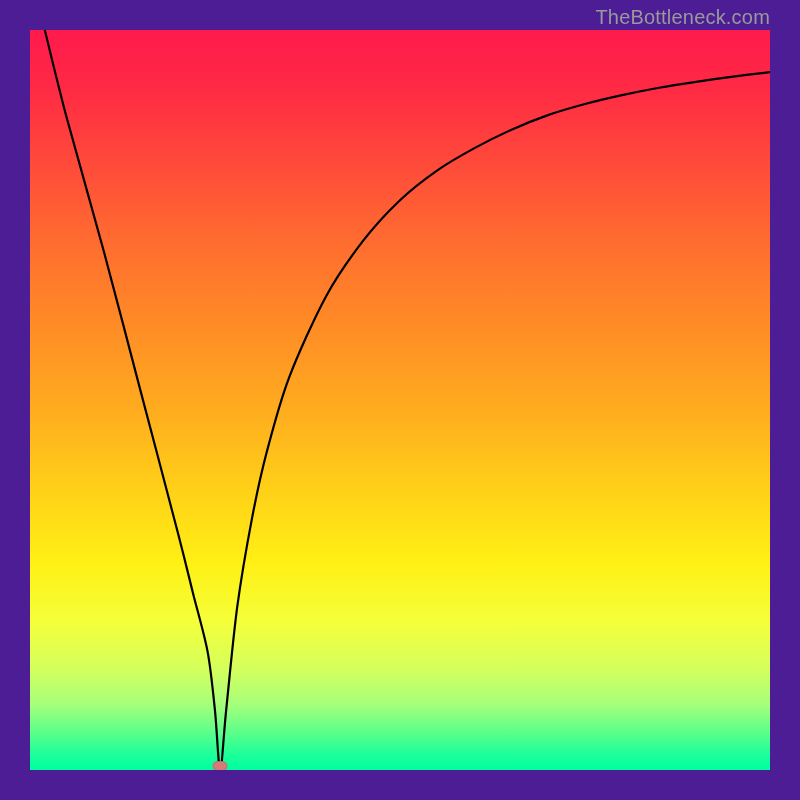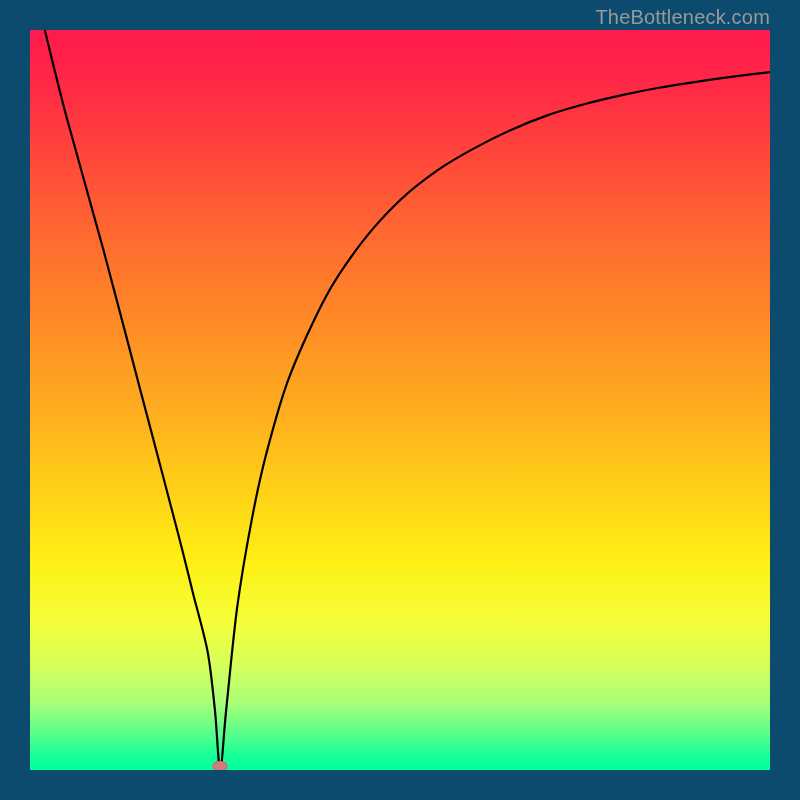--- a/index.html
+++ b/index.html
@@ -8,21 +8,21 @@
     width: 800px;
     height: 800px;
     overflow: hidden;
     background: #000;
     font-family: Arial, Helvetica, sans-serif;
   }
   .frame {
     position: relative;
     width: 800px;
     height: 800px;
-    background: #0c4a6e;
+    background: #4c1d95;
   }
   .plot-area {
     position: absolute;
     left: 30px;
     top: 30px;
     width: 740px;
     height: 740px;
     background: linear-gradient(
       to bottom,
       #ff1a4d 0%,

